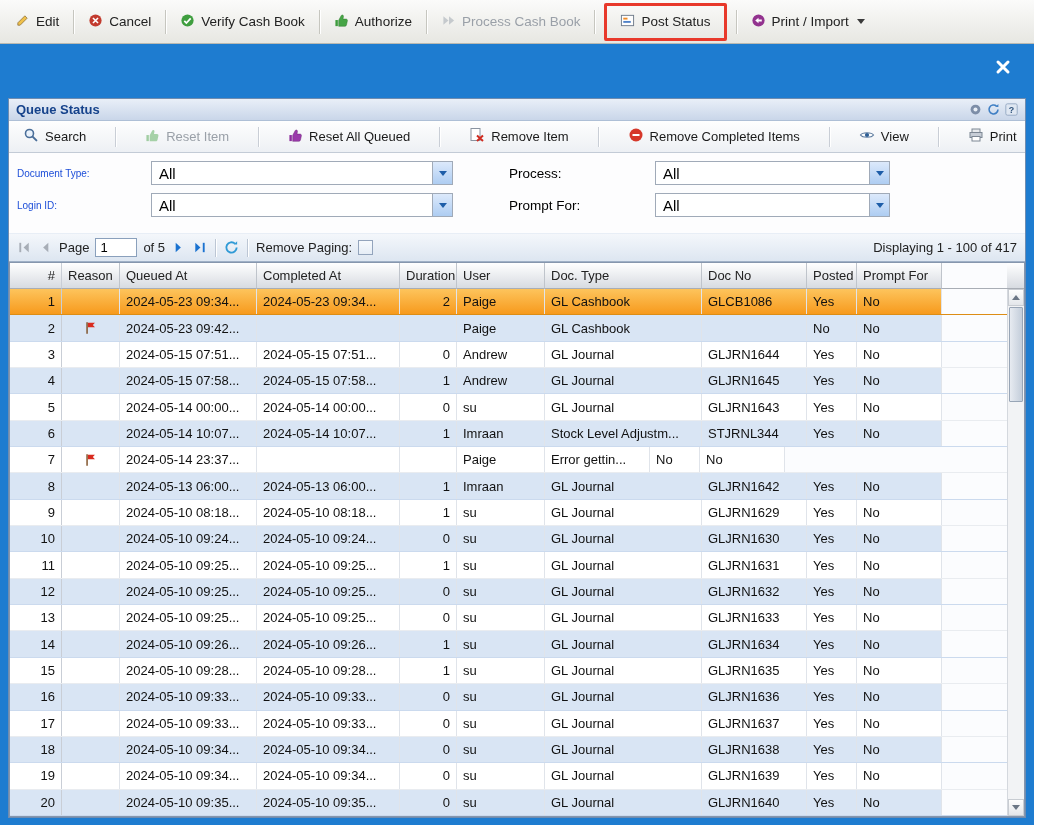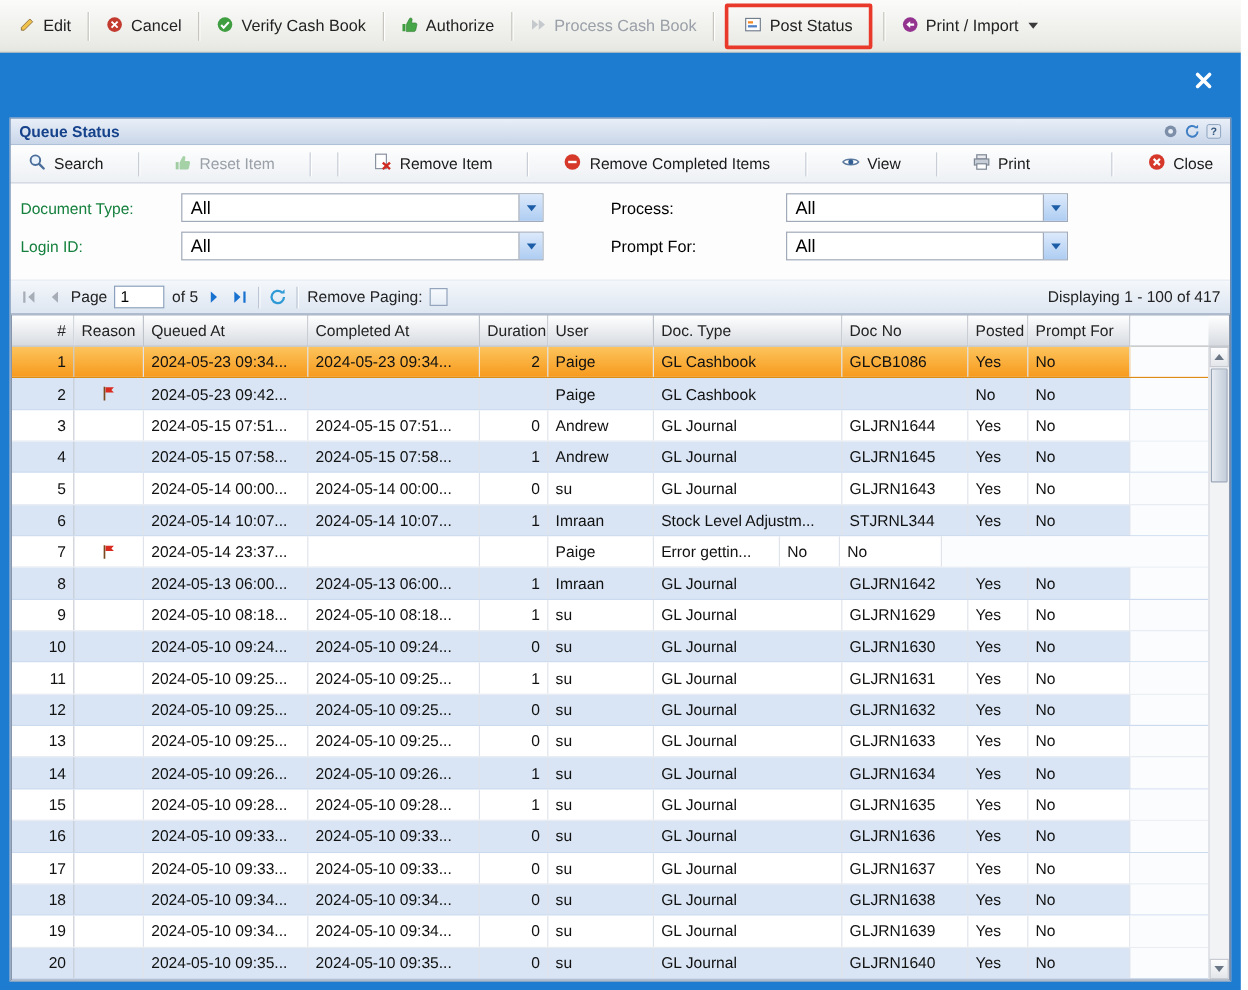--- a/index.html
+++ b/index.html
@@ -39,21 +39,21 @@
   .dbtn { display:flex; align-items:center; gap:6px; padding:4px 9px; font-size:13px; color:#1a1a1a;
           white-space:nowrap; cursor:default; }
   .dbtn.disabled { color:#9aa0a8; }
   .dbtn.disabled svg { opacity:.45; }
   .dsep { width:1px; height:20px; background:#c9ced6; box-shadow:1px 0 0 #fff; margin:0 2px; flex:0 0 auto; }
   .push-right { margin-left:auto; }
 
   
   .filters { flex:0 0 72px; padding:8px 8px; background:#fdfdfe; }
   .filter-row { display:flex; align-items:center; height:24px; margin-bottom:8px; }
-  .flabel { flex:0 0 134px; font-size:13px; color:#15803d; }
+  .flabel { flex:0 0 134px; font-size:10px; color:#1d4ed8; }
   .flabel2 { flex:0 0 146px; font-size:13.5px; color:#000; }
   .fspacer { flex:0 0 56px; }
   .combo { display:flex; height:24px; border:1px solid #a0aab8; background:#fff; }
   .combo.w1 { width:302px; }
   .combo.w2 { width:235px; }
   .combo-value { flex:1; display:flex; align-items:center; padding:0 7px; font-size:15px; color:#000;
                  overflow:hidden; }
   .combo-btn { flex:0 0 20px; display:flex; align-items:center; justify-content:center;
                background:linear-gradient(#dce9fb,#aecdf2); border-left:1px solid #a0aab8; cursor:default; }
   .combo-arrow { width:0; height:0; border-left:4px solid transparent; border-right:4px solid transparent;
@@ -223,20 +223,27 @@
         </div>
         <span class="dsep"></span>
         <div class="dbtn disabled">
           <span><svg width="15" height="15" viewBox="0 0 16 16">
                 <path d="M1.5 7.5h2.6V14H1.5z" fill="#3d9c3d"></path>
                 <path d="M5 13.6V7.8l2.6-4.9c.2-.5.7-.8 1.2-.8.8 0 1.4.7 1.3 1.5L9.6 6.5h3.3c.9 0 1.6.8 1.4 1.7l-1 4.6c-.2.8-.9 1.4-1.7 1.4H5z" fill="#46a546"></path>
               </svg></span>
           <span>Reset Item</span>
         </div>
         <span class="dsep"></span>
+        <div class="dbtn">
+          <span><svg width="15" height="15" viewBox="0 0 16 16">
+                <path d="M1.5 7.5h2.6V14H1.5z" fill="#8e2f9e"></path>
+                <path d="M5 13.6V7.8l2.6-4.9c.2-.5.7-.8 1.2-.8.8 0 1.4.7 1.3 1.5L9.6 6.5h3.3c.9 0 1.6.8 1.4 1.7l-1 4.6c-.2.8-.9 1.4-1.7 1.4H5z" fill="#9b3bab" stroke="#6b2478" stroke-width="0.5"></path>
+              </svg></span>
+          <span>Reset All Queued</span>
+        </div>
         <span class="dsep"></span>
         <div class="dbtn">
           <span><svg width="16" height="16" viewBox="0 0 16 16">
                 <rect x="2" y="1.5" width="9" height="12" fill="#fff" stroke="#8a93a0"></rect>
                 <path d="M8 8.5l6 5.5M14 8.5L8 14" stroke="#cf2b20" stroke-width="2"></path>
               </svg></span>
           <span>Remove Item</span>
         </div>
         <span class="dsep"></span>
         <div class="dbtn">

